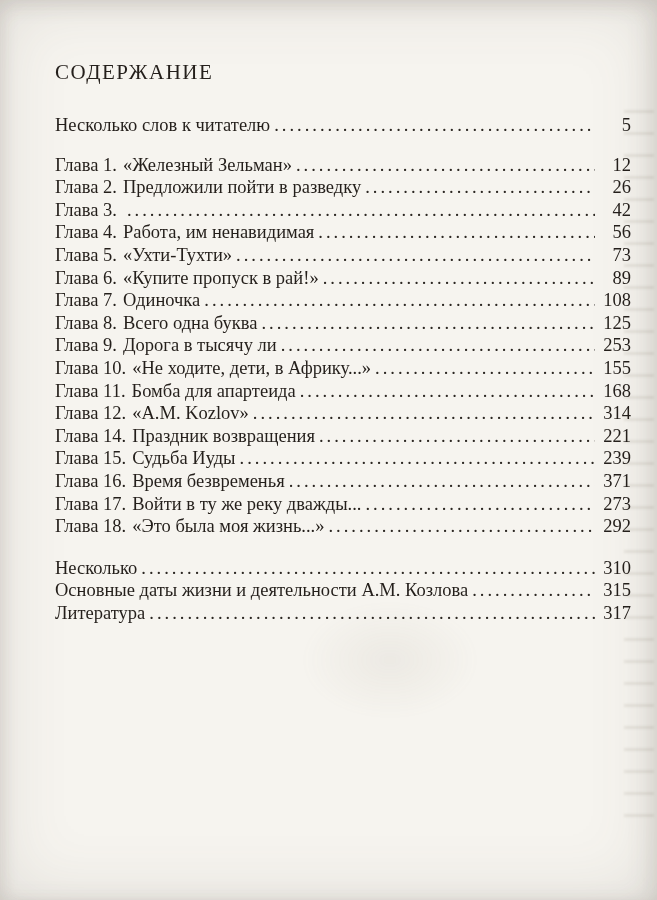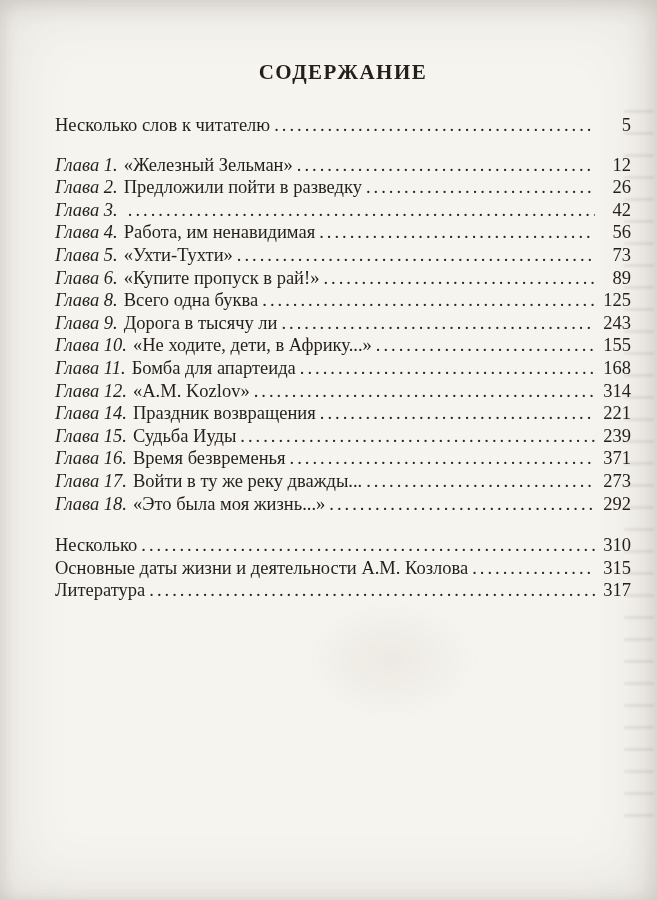--- a/index.html
+++ b/index.html
@@ -50,37 +50,36 @@
   }
   .content {
     position: absolute;
     left: 55px;
     top: 0;
     width: 576px;
   }
   .title {
     margin: 0;
     padding-top: 60px;
-    text-align: center;
+    text-align: left;
     font-size: 21px;
-    font-weight: bold;
+    font-weight: normal;
     letter-spacing: 1.5px;
   }
   .toc {
     margin-top: 29px;
     font-size: 18.5px;
   }
   .row {
     display: flex;
     align-items: center;
     line-height: 22.6px;
     white-space: nowrap;
   }
   .prefix {
-    font-style: italic;
     padding-right: 6px;
   }
   .leader {
     flex: 1 1 auto;
     overflow: hidden;
     min-width: 10px;
     margin: 0 2px 0 4px;
   }
   .leader::after {
     content: "........................................................................................................................";
@@ -143,30 +142,36 @@
         <span class="leader"></span>
         <span class="pagenum">73</span>
       </div>
       <div class="row">
         <span class="prefix">Глава 6.</span>
         <span>«Купите пропуск в рай!»</span>
         <span class="leader"></span>
         <span class="pagenum">89</span>
       </div>
       <div class="row">
+        <span class="prefix">Глава 7.</span>
+        <span>Одиночка</span>
+        <span class="leader"></span>
+        <span class="pagenum">108</span>
+      </div>
+      <div class="row">
         <span class="prefix">Глава 8.</span>
         <span>Всего одна буква</span>
         <span class="leader"></span>
         <span class="pagenum">125</span>
       </div>
       <div class="row">
         <span class="prefix">Глава 9.</span>
         <span>Дорога в тысячу ли</span>
         <span class="leader"></span>
-        <span class="pagenum">243</span>
+        <span class="pagenum">253</span>
       </div>
       <div class="row">
         <span class="prefix">Глава 10.</span>
         <span>«Не ходите, дети, в Африку...»</span>
         <span class="leader"></span>
         <span class="pagenum">155</span>
       </div>
       <div class="row">
         <span class="prefix">Глава 11.</span>
         <span>Бомба для апартеида</span>

